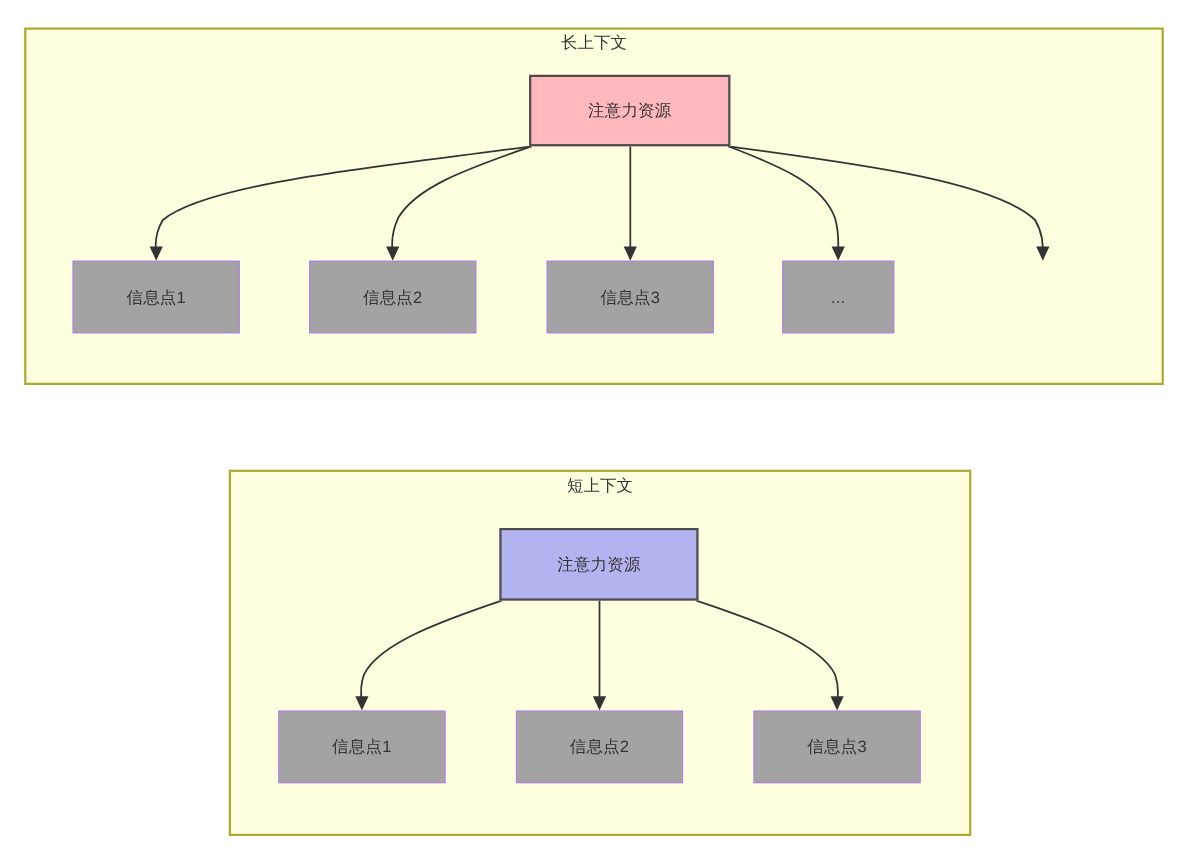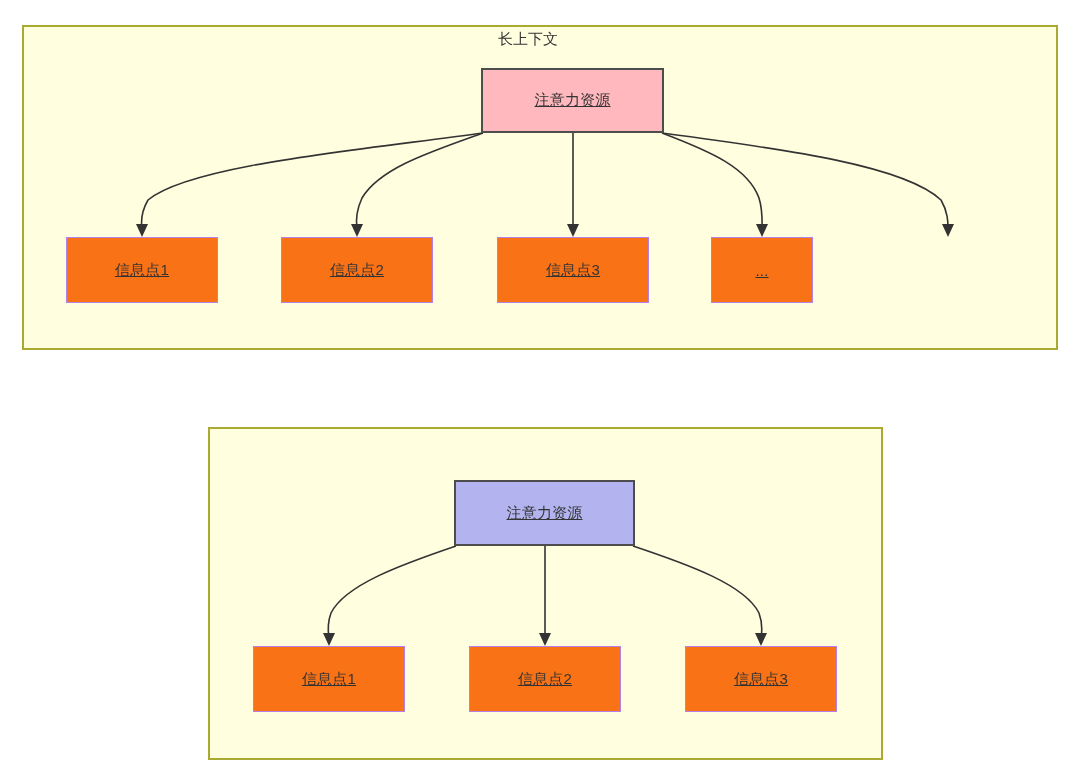--- a/index.html
+++ b/index.html
@@ -38,34 +38,33 @@
   }
   .node {
     position: absolute;
     box-sizing: border-box;
     display: flex;
     align-items: center;
     justify-content: center;
     font-size: 15px;
     letter-spacing: 0.2px;
     white-space: nowrap;
-    text-decoration: underline;
   }
   .node-root-long {
     background: #ffb8bd;
     border: 2px solid #4d4d4d;
     color: #333333;
   }
   .node-root-short {
     background: #b3b3f0;
     border: 2px solid #4d4d4d;
     color: #333333;
   }
   .node-leaf {
-    background: #f97316;
+    background: #a3a3a3;
     border: 1.6px solid #b580e8;
     color: #333333;
   }
   .edges {
     position: absolute;
     left: 0; top: 0;
     width: 1080px;
     height: 774px;
     pointer-events: none;
     overflow: visible;
@@ -79,21 +78,21 @@
     fill: #333333;
   }
 </style>
 </head>
 <body>
 
 <div class="stage">
 
   <div class="panel" style="left:22px; top:25px; width:1036px; height:325px;"></div>
 
-  <div class="panel-title" style="left:10px; width:1036px; top:32px;font-family:Liberation Serif, serif;">长上下文</div>
+  <div class="panel-title" style="left:22px; width:1036px; top:32px;">长上下文</div>
 
   <svg class="edges" viewBox="0 0 1080 774" width="1080" height="774">
 
     <path class="edge-path" d="M 483 133 C 360 150, 190 165, 148 200 C 141 212, 141 222, 142 229"></path>
     <polygon class="arrow-head" points="142,237 136,224 148,224"></polygon>
 
     <path class="edge-path" d="M 483 133 C 430 152, 380 168, 362 198 C 356 211, 356 222, 357 229"></path>
     <polygon class="arrow-head" points="357,237 351,224 363,224"></polygon>
 
     <path class="edge-path" d="M 573 133 L 573 229"></path>
@@ -112,20 +111,21 @@
 
   <div class="node node-leaf" style="left:281px; top:237px; width:152px; height:66px;">信息点2</div>
 
   <div class="node node-leaf" style="left:497px; top:237px; width:152px; height:66px;">信息点3</div>
 
   <div class="node node-leaf" style="left:711px; top:237px; width:102px; height:66px;">...</div>
 
 
   <div class="panel" style="left:208px; top:427px; width:675px; height:333px;"></div>
 
+  <div class="panel-title" style="left:208px; width:675px; top:434px;">短上下文</div>
 
   <svg class="edges" viewBox="0 0 1080 774" width="1080" height="774">
 
     <path class="edge-path" d="M 456 546 C 400 565, 345 585, 331 613 C 327 624, 328 632, 329 638"></path>
     <polygon class="arrow-head" points="329,646 323,633 335,633"></polygon>
 
     <path class="edge-path" d="M 545 546 L 545 638"></path>
     <polygon class="arrow-head" points="545,646 539,633 551,633"></polygon>
 
     <path class="edge-path" d="M 633 546 C 690 565, 745 585, 759 613 C 763 624, 762 632, 761 638"></path>

